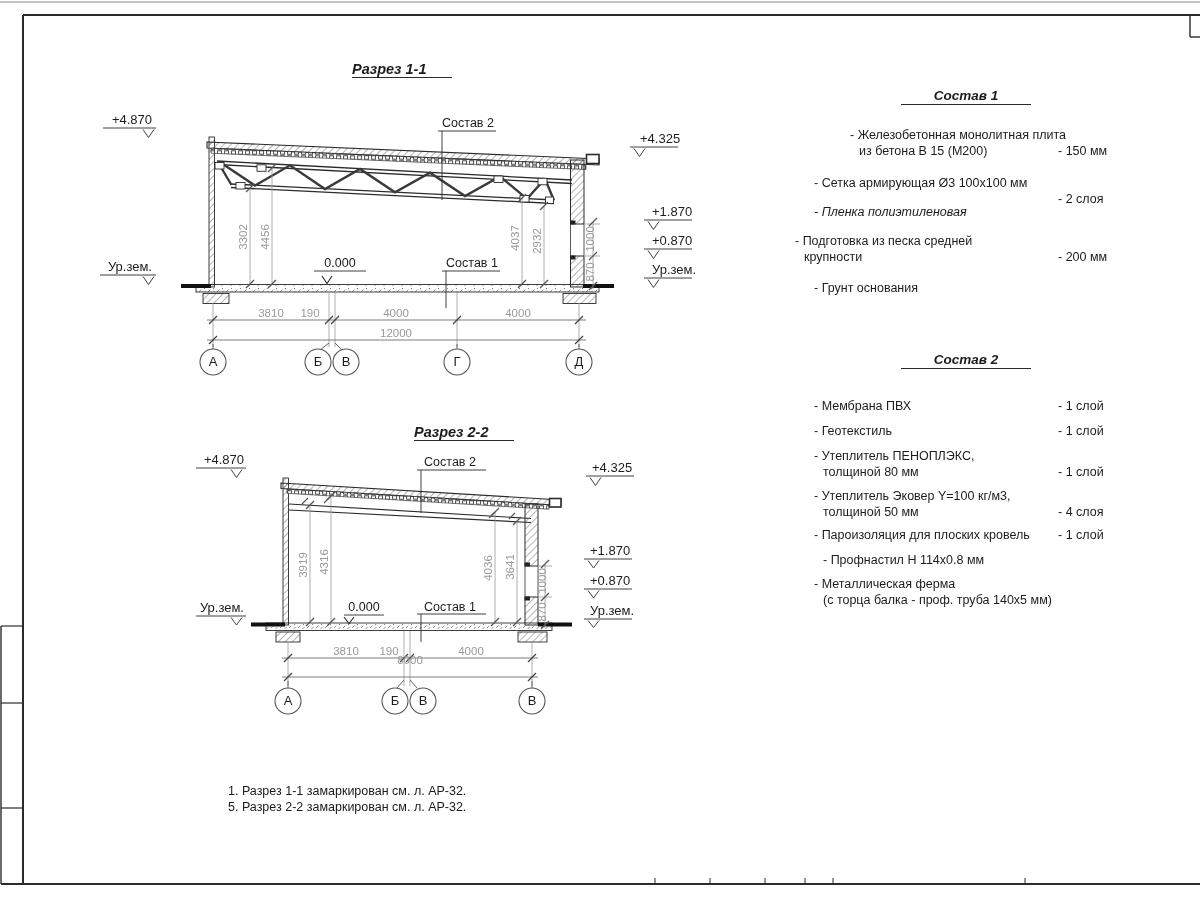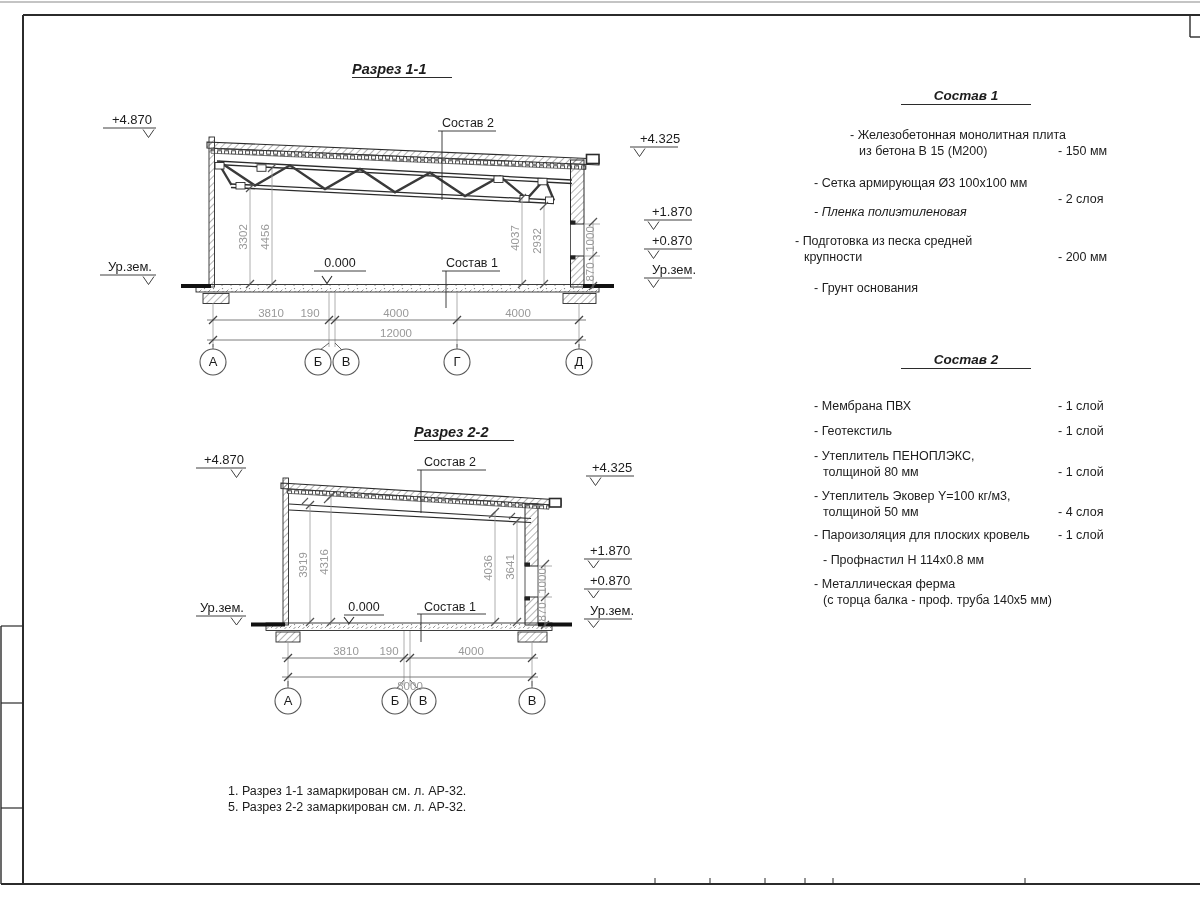--- a/index.html
+++ b/index.html
@@ -357,21 +357,21 @@
   <div class="t dim rot" style="left:268px;top:558px;">3919</div>
   <div class="t dim rot" style="left:289px;top:555px;">4316</div>
   <div class="t dim rot" style="left:453px;top:561px;">4036</div>
   <div class="t dim rot" style="left:475px;top:560px;">3641</div>
   <div class="t dim rot" style="left:507px;top:605px;width:70px;">870</div>
   <div class="t dim rot" style="left:507px;top:574px;width:70px;">1000</div>
 
   <div class="t dim" style="left:316px;top:644px;width:60px;">3810</div>
   <div class="t dim" style="left:369px;top:644px;width:40px;">190</div>
   <div class="t dim" style="left:441px;top:644px;width:60px;">4000</div>
-  <div class="t dim" style="left:375px;top:679px;width:70px;">8000</div>
+  <div class="t dim" style="left:375px;top:653px;width:70px;">8000</div>
 
   <div class="t ax" style="left:275px;top:688px;">А</div>
   <div class="t ax" style="left:382px;top:688px;">Б</div>
   <div class="t ax" style="left:410px;top:688px;">В</div>
   <div class="t ax" style="left:519px;top:688px;">В</div>
 
   <div class="t chead" style="left:901px;top:89px;">Состав 1</div>
   <div class="citem" style="left:814px;top:128px;margin-left:36px;">- Железобетонная  монолитная плита
 из бетона В 15 (М200)</div>
   <div class="cqty" style="left:1058px;top:144px;">- 150 мм</div>

